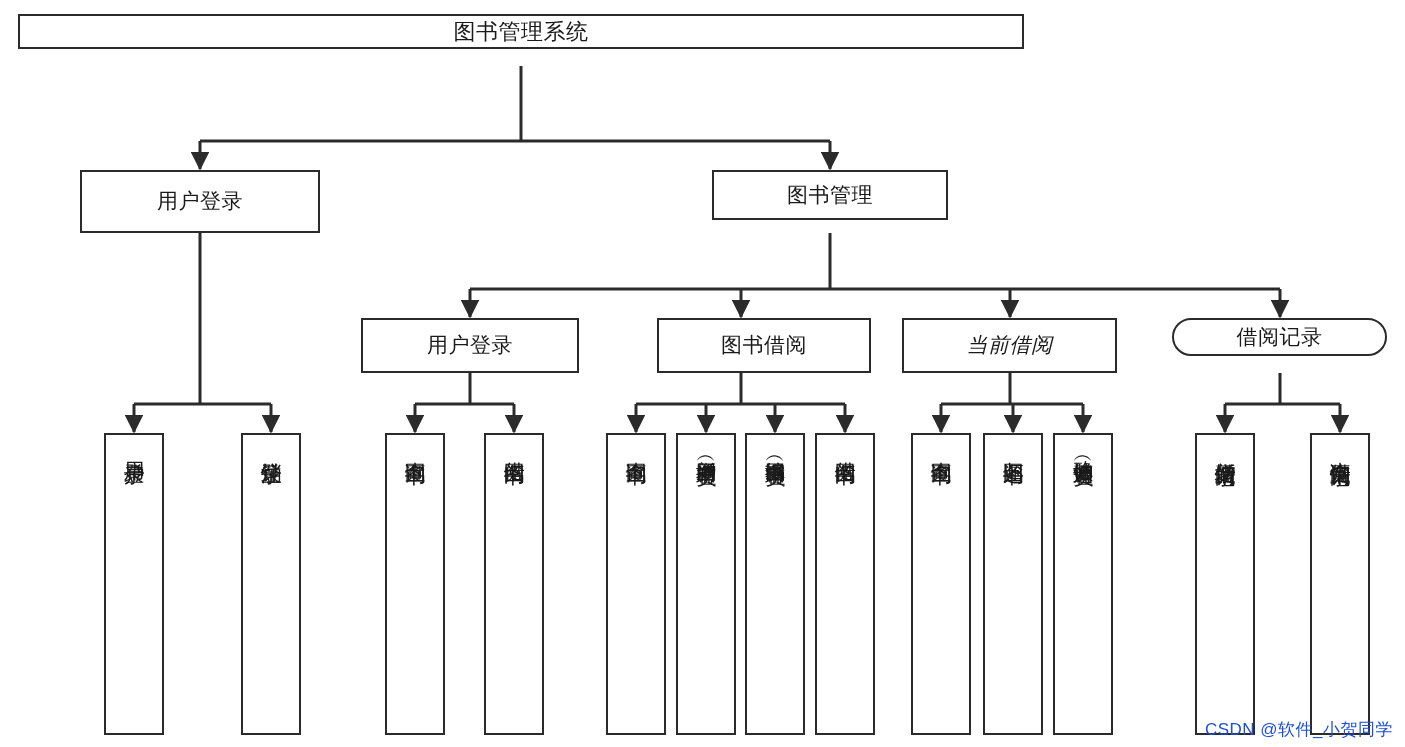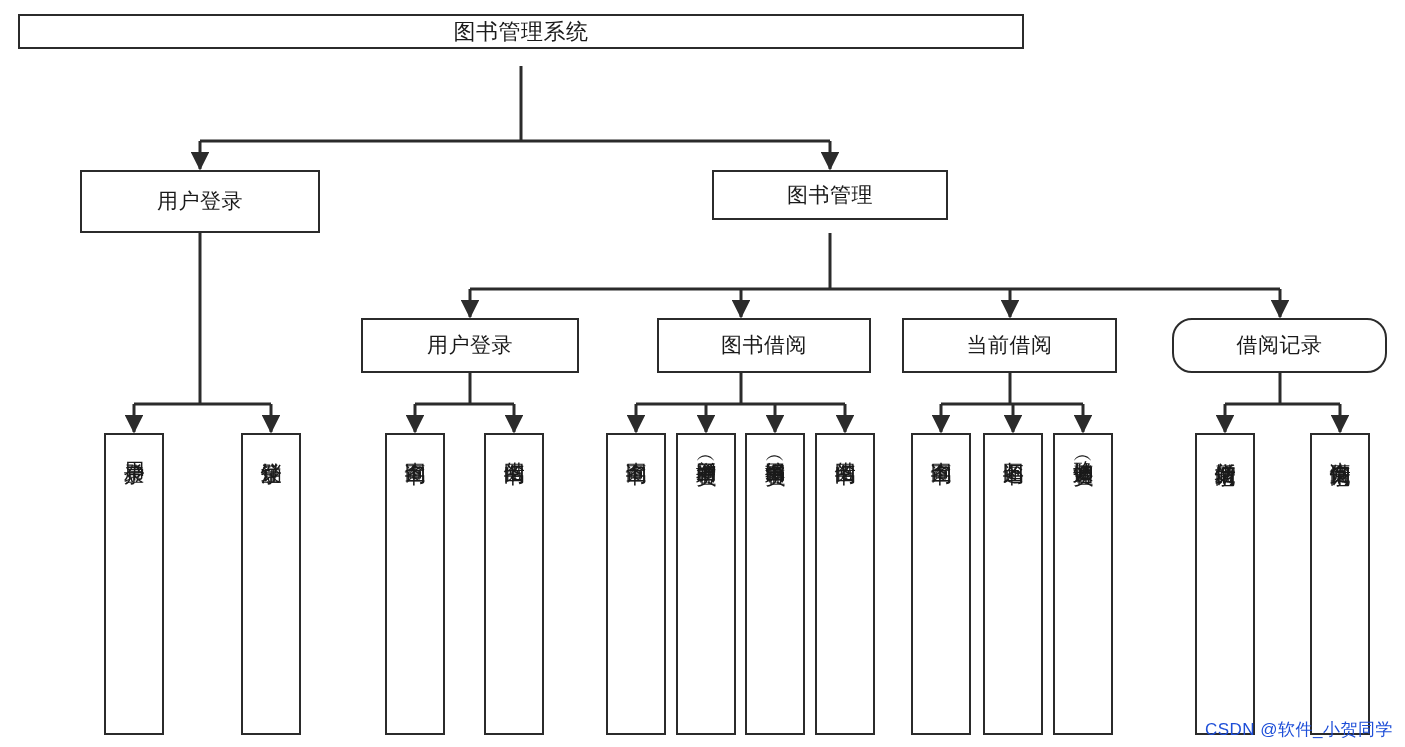--- a/index.html
+++ b/index.html
@@ -135,24 +135,24 @@
       </div>
       <div class="node h" style="left: 712px; top: 170px; width: 236px; height: 50px;">
         <span class="label">图书管理</span>
       </div>
       <div class="node h" style="left: 361px; top: 318px; width: 218px; height: 55px;">
         <span class="label">用户登录</span>
       </div>
       <div class="node h" style="left: 634px; top: 318px; width: 214px; height: 55px; margin-left: 23px;">
         <span class="label">图书借阅</span>
       </div>
-      <div class="node h" style="left: 902px; top: 318px; width: 215px; height: 55px;">
+      <div class="node h" style="left: 902px; top: 318px; width: 215px; height: 55px; font-style: italic;">
         <span class="label">当前借阅</span>
       </div>
-      <div class="node h" style="left: 1172px; top: 318px; width: 215px; height: 55px; border-radius: 20px;">
+      <div class="node h" style="left: 1172px; top: 318px; width: 215px; height: 38px; border-radius: 20px;">
         <span class="label">借阅记录</span>
       </div>
       <div class="node v" style="left: 104px; top: 433px; width: 60px; height: 302px;">
         <span class="label">用户登录</span>
       </div>
       <div class="node v" style="left: 241px; top: 433px; width: 60px; height: 302px;">
         <span class="label">注销登录</span>
       </div>
       <div class="node v" style="left: 385px; top: 433px; width: 60px; height: 302px;">
         <span class="label">查询图书</span>

